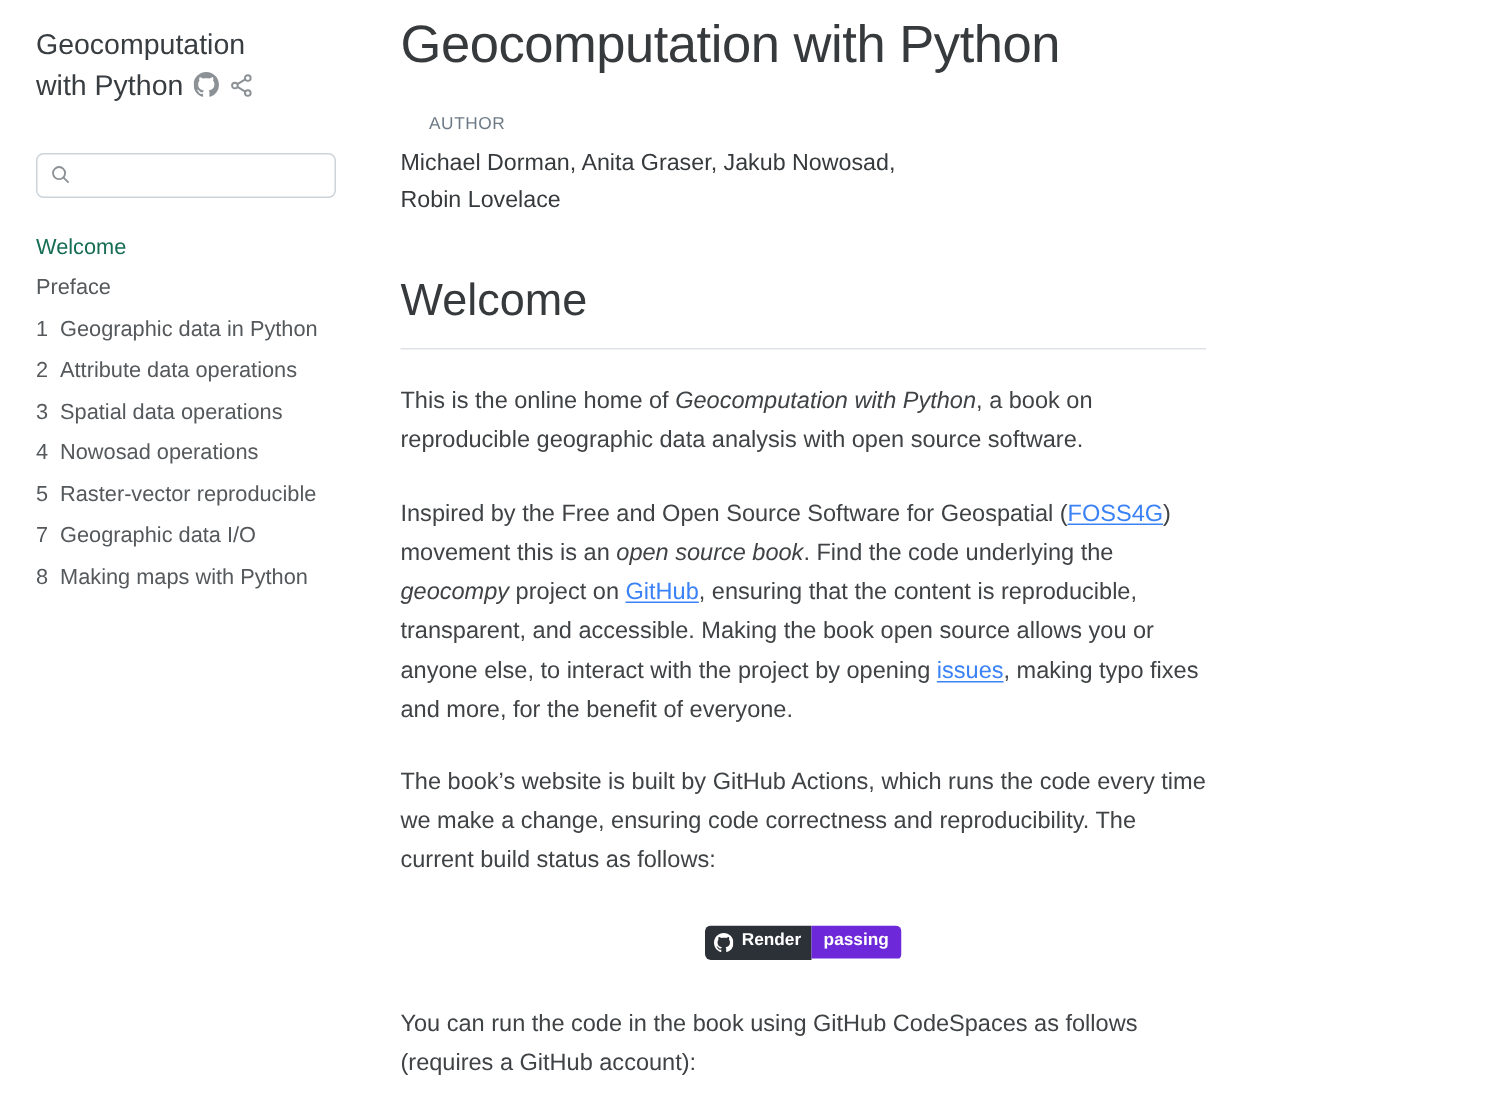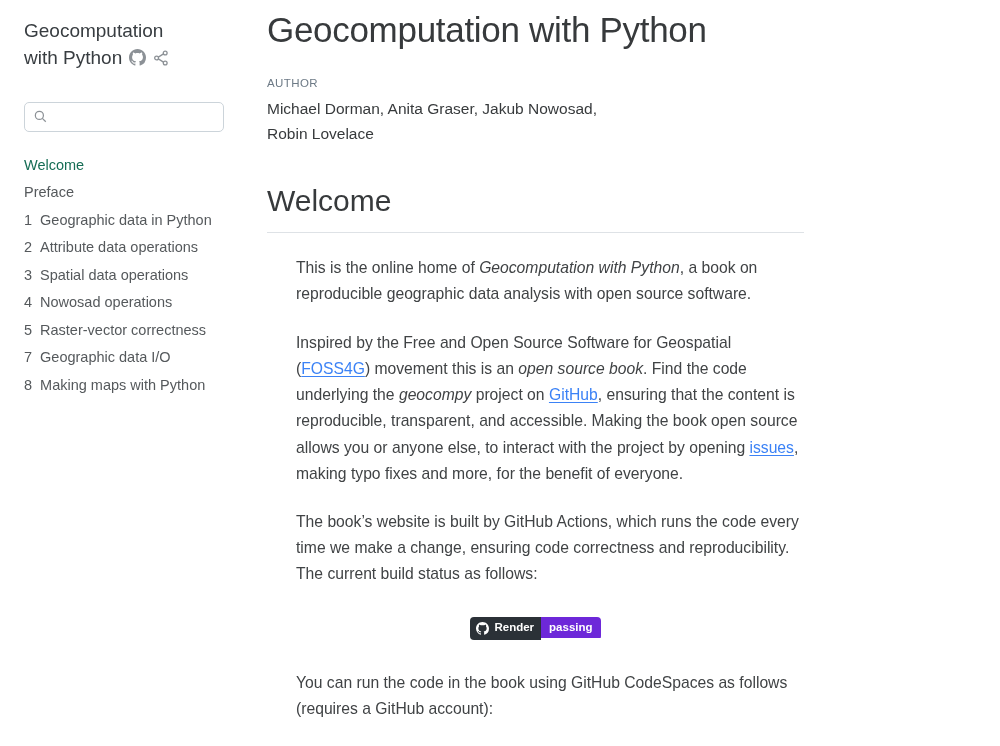--- a/index.html
+++ b/index.html
@@ -22,34 +22,34 @@
 
   .side-nav { margin-top: 22px; list-style: none; width: 212px; }
   .side-nav li { font-size: 14.5px; line-height: 1.55; color: #55595c; margin-bottom: 5px; cursor: pointer; }
   .side-nav li.active { color: #166d55; }
   .chap-num { display: inline-block; margin-right: 0.55em; }
   .chap-num:empty { display: none; margin: 0; }
 
   
   .main { width: 700px; padding: 10px 36px 0 17px; }
   h1.book-title { font-size: 35px; font-weight: 500; letter-spacing: -0.3px; color: #373a3c; }
-  .author-label { margin-top: 27px; font-size: 11.5px; letter-spacing: 0.4px; color: #6d7a86; }
+  .author-label { margin-top: 27px; font-size: 11.5px; letter-spacing: 0.4px; color: #6d7a86; margin-left: 19px; }
   .author-names { margin-top: 7px; font-size: 15.5px; line-height: 1.62; color: #373a3c; }
 
   h2.section-title { margin-top: 38px; font-size: 30px; font-weight: 500; color: #373a3c;
     padding-bottom: 14px; border-bottom: 1px solid #dee2e6; }
 
-  p.para { margin-top: 22px; font-size: 15.7px; line-height: 1.67; color: #404345; margin-left: 29px; }
+  p.para { margin-top: 22px; font-size: 15.7px; line-height: 1.67; color: #404345; }
   p.para em { font-style: italic; }
   a.lnk { color: #3b82f6; text-decoration: underline; text-underline-offset: 2px; cursor: pointer; }
 
   .center-block { margin-top: 29px; text-align: center; }
 
   
-  .build-badge { display: inline-flex; align-items: flex-start; font-size: 11.5px; font-weight: 600;
+  .build-badge { display: inline-flex; align-items: center; font-size: 11.5px; font-weight: 600;
     line-height: 1; border-radius: 4px; overflow: hidden; cursor: pointer; text-decoration: none; }
   .badge-left { display: inline-flex; align-items: center; gap: 5px; background: #2b3137;
     color: #ffffff; padding: 5px 7px 5px 6px; }
   .badge-right { display: inline-flex; align-items: center; background: #6d28d9;
     color: #ffffff; padding: 5px 8px; }
 
   
   .codespaces-btn { display: inline-flex; align-items: stretch; background: #1d2126;
     border-radius: 6px; overflow: hidden; cursor: pointer; text-decoration: none;
     border: 6px solid #d946ef; height: 30px; }
@@ -98,21 +98,21 @@
       <input class="search-input" type="text" placeholder="" style="">
     </div>
 
     <ul class="side-nav">
       <li class="active"><span>Welcome</span></li>
       <li><span>Preface</span></li>
       <li><span class="chap-num">1</span><span>Geographic data in Python</span></li>
       <li><span class="chap-num">2</span><span>Attribute data operations</span></li>
       <li><span class="chap-num">3</span><span>Spatial data operations</span></li>
       <li><span class="chap-num">4</span><span>Nowosad operations</span></li>
-      <li><span class="chap-num">5</span><span>Raster-vector correctness</span></li>
+      <li><span class="chap-num">5</span><span>Raster-vector reproducible</span></li>
       <li><span class="chap-num">7</span><span>Geographic data I/O</span></li>
       <li><span class="chap-num">8</span><span>Making maps with Python</span></li>
     </ul>
   </nav>
 
   <main class="main">
 
     <h1 class="book-title">Geocomputation with Python</h1>
 
     <div class="author-label">AUTHOR</div>

